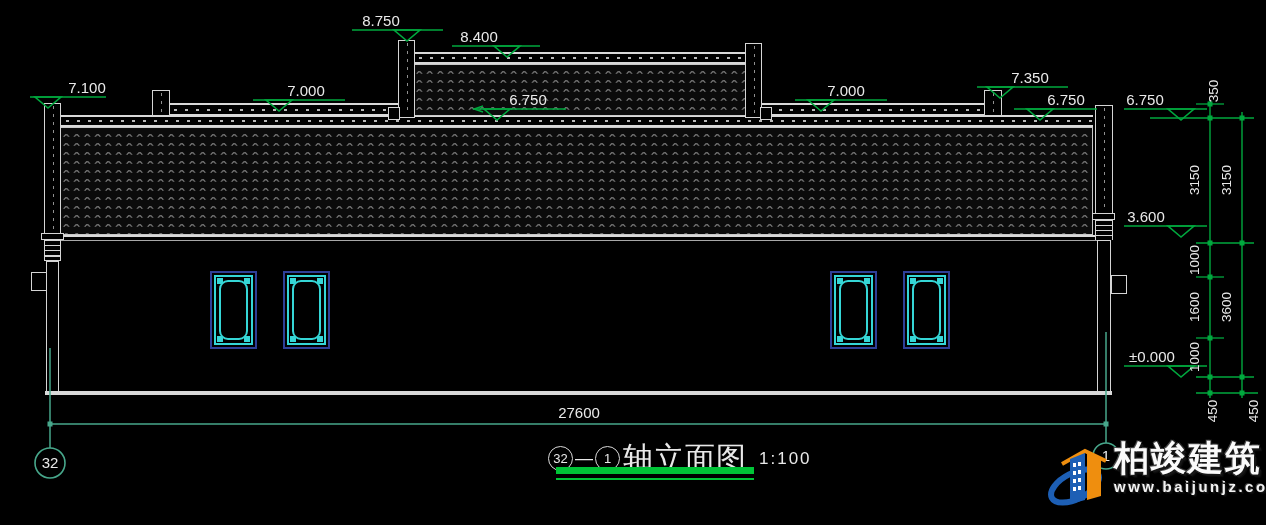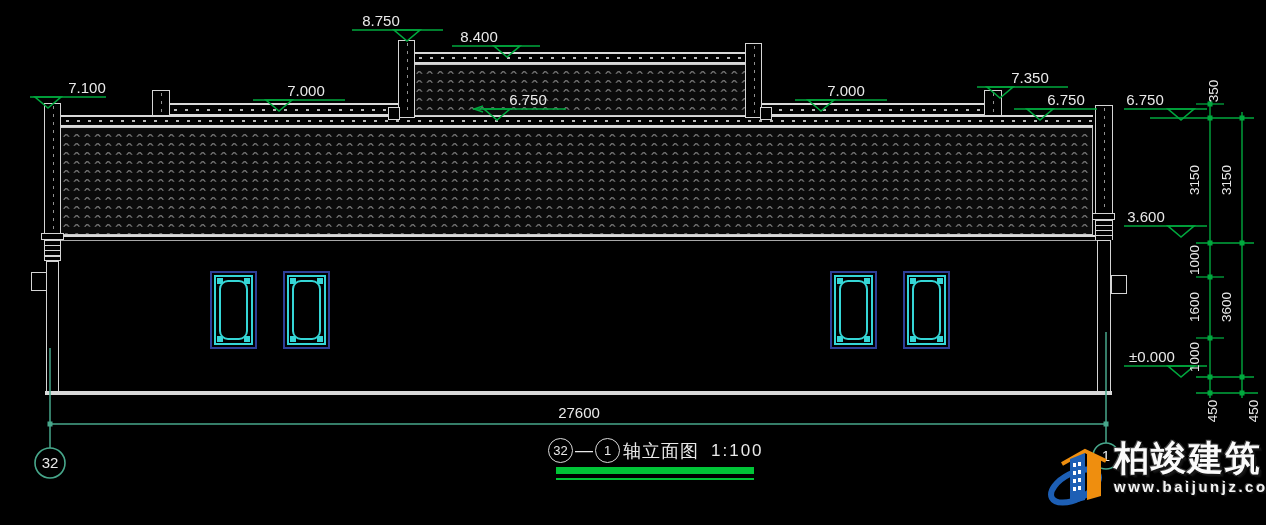--- a/index.html
+++ b/index.html
@@ -25,21 +25,21 @@
   .win-f{position:relative;width:100%;height:100%;box-sizing:border-box;border:2px solid #35d6d6;background:#000;}
   .win-i{position:absolute;inset:3px;border:2px solid #35d6d6;border-radius:9px;background:#000;}
   .corner{position:absolute;width:6px;height:6px;background:#35d6d6;}
   .c-tl{left:1px;top:1px}.c-tr{right:1px;top:1px}.c-bl{left:1px;bottom:1px}.c-br{right:1px;bottom:1px}
   #anno{position:absolute;left:0;top:0;pointer-events:none;}
   #anno text{fill:#e9e9e9;font-family:"Liberation Sans",sans-serif;}
   .title-block{position:absolute;left:548px;top:438px;display:flex;align-items:center;color:#e9e9e9;}
   .tb-circ{display:inline-flex;align-items:center;justify-content:center;width:23px;height:23px;
          border:1.5px solid #d9d9d9;border-radius:50%;font-size:13px;color:#e9e9e9;flex:none;}
   .tb-dash{font-size:18px;margin:0 2px;}
-  .tb-title{font-size:18px;letter-spacing:1px;margin-left:3px;white-space:nowrap;}
+  .tb-title{font-size:30px;letter-spacing:1px;margin-left:3px;white-space:nowrap;}
   .tb-scale{font-size:17px;margin-left:12px;letter-spacing:2px;}
   .tb-bar{position:absolute;left:556px;top:467px;width:198px;height:7px;}
   .tb-line{position:absolute;left:556px;top:478px;width:198px;height:2px;}
   .logo{position:absolute;left:1048px;top:440px;display:flex;align-items:flex-start;z-index:5;}
   .logo-text{margin-left:2px;}
   .logo-brand{font-size:35px;font-weight:bold;color:#fafafa;letter-spacing:2px;line-height:1.05;
          text-shadow:2px 2px 0 #161616,-1px -1px 0 #4a4a4a,1px -1px 0 #2c2c2c,-1px 1px 0 #2c2c2c,3px 3px 1px #0c0c0c;}
   .logo-url{font-size:15px;font-weight:bold;color:#f2f2f2;letter-spacing:2.5px;margin-top:1px;
          text-shadow:1px 1px 0 #161616,-1px -1px 0 #3a3a3a,2px 2px 1px #0c0c0c;}
 </style>

